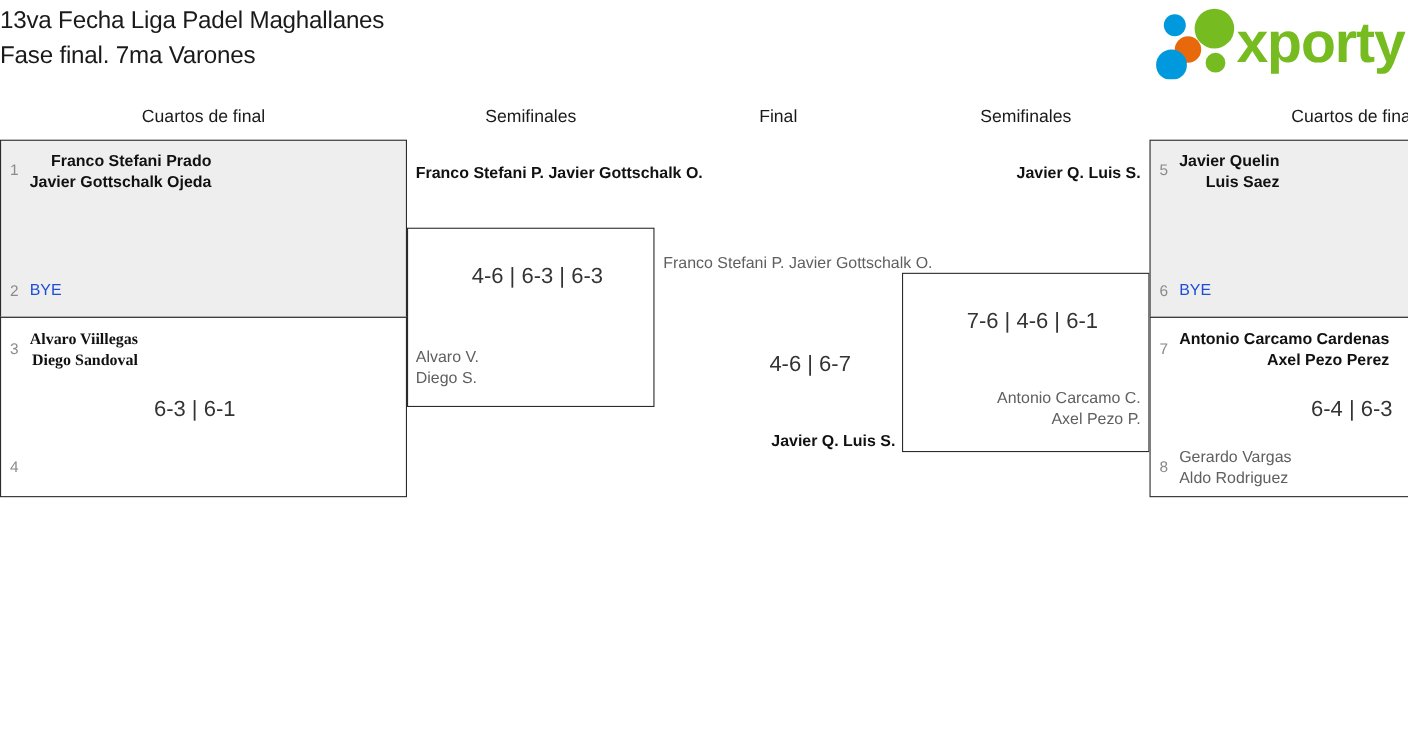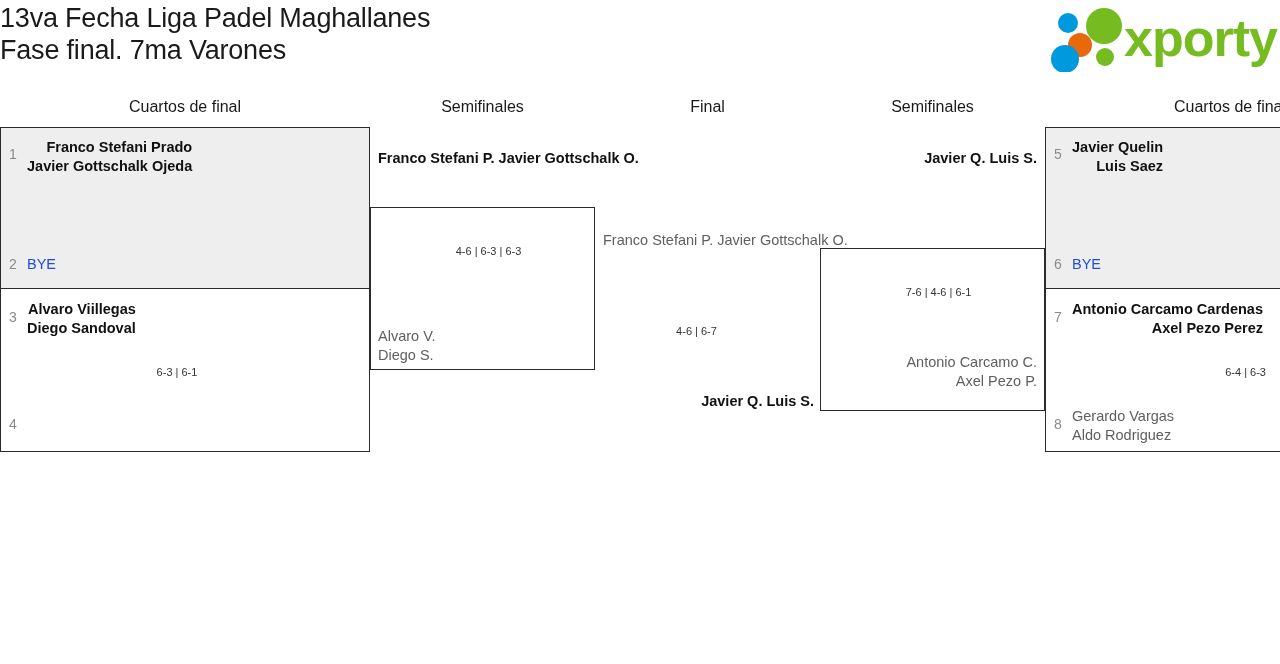--- a/index.html
+++ b/index.html
@@ -10,21 +10,21 @@
     font-family: "Liberation Sans", sans-serif;
     overflow: hidden;
   }
   #page { position: relative; width: 1280px; height: 664px; background:#fff; }
 
   
   .title-block {
     position: absolute; left: 0px; top: 2px; width: 900px;
   }
   .title-line {
-    font-size: 27px; line-height: 32px; color: #1a1a1a; font-weight: 400;
+    font-size: 22px; line-height: 32px; color: #1a1a1a; font-weight: 400;
     letter-spacing: -0.2px; white-space: nowrap;
   }
 
   .logo { position: absolute; left: 1046px; top: 4px; width: 232px; height: 68px; }
   .logo svg { display: block; }
 
   
   .round-head {
     position: absolute; top: 96px; font-size: 16px; color: #1a1a1a;
     text-align: center; white-space: nowrap; line-height: 22px;
@@ -42,21 +42,21 @@
   .seed {
     position: absolute; font-size: 14px; color: #8a8a8a; line-height: 17px;
   }
   .team {
     position: absolute; font-size: 14.5px; line-height: 18.5px; white-space: nowrap;
   }
   .team .ln { display: block; }
   .team.win { color: #111111; font-weight: bold; text-align: right; }
   .team.lose { color: #5f5f5f; font-weight: normal; }
   .score {
-    position: absolute; font-size: 11px; color: #333333; line-height: 18px;
+    position: absolute; font-size: 20px; color: #333333; line-height: 18px;
     white-space: nowrap;
     padding-left: 12px;
   }
   .bye { position: absolute; font-size: 14.5px; color: #1d4ed8; line-height: 18px; }
 
   
   #qf1 { left: 0px;  top: 127px; width: 370px; height: 162px; }
   #qf2 { left: 0px;  top: 288px; width: 370px; height: 164px; }
 
   
@@ -104,47 +104,47 @@
     <div class="team win" style="left:26px; top:10px;">
       <span class="ln">Franco Stefani Prado</span>
       <span class="ln">Javier Gottschalk Ojeda</span>
     </div>
     <div class="seed" style="left:8px; top:128px;">2</div>
     <div class="bye" style="left:26px; top:127px;">BYE</div>
   </div>
 
   <div class="box" id="qf2">
     <div class="seed" style="left:8px; top:20px;">3</div>
-    <div class="team win" style="left:26px; top:11px;">
+    <div class="team win" style="left:26px; top:11px;font-family:Liberation Serif, serif;">
       <span class="ln">Alvaro Viillegas</span>
       <span class="ln">Diego Sandoval</span>
     </div>
     <div class="score" style="left:0px; top:74px; width:340px; text-align:center;">6-3 | 6-1</div>
     <div class="seed" style="left:8px; top:127px;">4</div>
   </div>
 
   <div class="float-team" style="left:378px; top:149px; text-align:center; color:#111; font-weight:bold;">
     <span class="ln">Franco Stefani P.</span>
     <span class="ln">Javier Gottschalk O.</span>
   </div>
 
   <div class="box" id="sf1">
     <div class="score" style="left:0px; top:34px; width:223px; text-align:center;">4-6 | 6-3 | 6-3</div>
-    <div class="team lose" style="left:7px; top:119px;">
+    <div class="team lose" style="left:7px; top:108px;">
       <span class="ln">Alvaro V.</span>
       <span class="ln">Diego S.</span>
     </div>
   </div>
 
   <div class="float-team" style="left:603px; top:231px; text-align:left; color:#5f5f5f;">
     <span class="ln">Franco Stefani P.</span>
     <span class="ln">Javier Gottschalk O.</span>
   </div>
 
-  <div class="score" style="left:578px; top:322px; width:225px; text-align:center;">4-6 | 6-7</div>
+  <div class="score" style="left:618px; top:322px; width:225px; text-align:center;">4-6 | 6-7</div>
 
   <div class="float-team" style="left:595px; top:392px; width:219px; text-align:right; color:#111; font-weight:bold;">
     <span class="ln">Javier Q.</span>
     <span class="ln">Luis S.</span>
   </div>
 
   <div class="float-team" style="left:820px; top:149px; width:217px; text-align:right; color:#111; font-weight:bold;">
     <span class="ln">Javier Q.</span>
     <span class="ln">Luis S.</span>
   </div>

